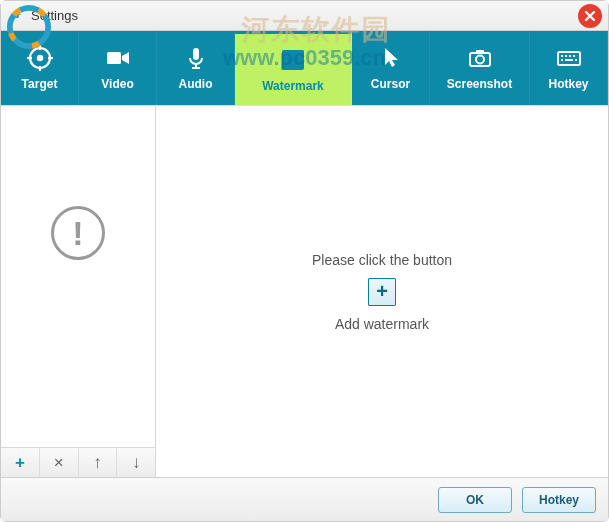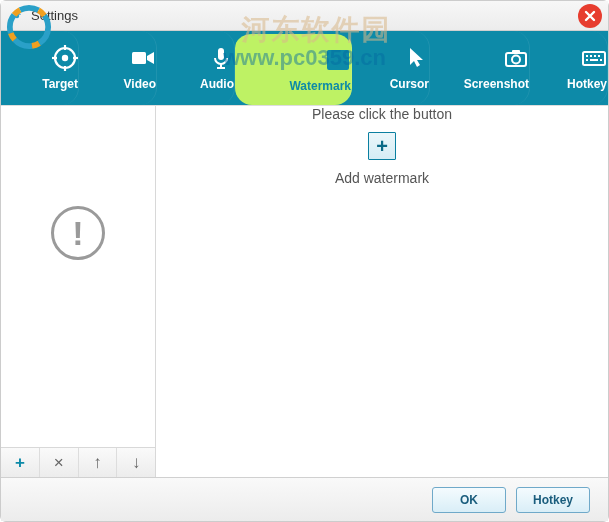--- a/index.html
+++ b/index.html
@@ -13,45 +13,45 @@
 .close-btn { position: absolute; right: 6px; top: 3px; width: 24px; height: 24px; border-radius: 50%; background: #e73c2e; display: flex; align-items: center; justify-content: center; cursor: pointer; }
 .close-btn svg { width: 12px; height: 12px; }
 
 .watermark-bg { position: absolute; top: 10px; left: 0; right: 0; text-align: center; pointer-events: none; z-index: 5; }
 .watermark-bg .zh { font-size: 28px; font-weight: bold; color: #d9b88a; opacity: 0.55; letter-spacing: 2px; padding-left: 24px; }
 .watermark-bg .url { font-size: 22px; font-weight: bold; color: #0369a1; opacity: 0.45; margin-top: -4px; }
 .watermark-logo { position: absolute; top: 2px; left: 4px; width: 48px; height: 48px; z-index: 6; pointer-events: none; display:flex; align-items:center; justify-content:center;}
 .watermark-logo svg{width:46px;height:46px;}
 
 .tabbar { height: 74px; background: #0d8aa8; display: flex; }
-.tab { flex: 1 1 0; display: flex; flex-direction: column; align-items: flex-end; justify-content: center; color: #fff; font-size: 12px; font-weight: 600; cursor: pointer; border-right: 1px solid rgba(255,255,255,0.08); gap: 6px; border-radius: 17px; }
+.tab { flex: 1 1 0; display: flex; flex-direction: column; align-items: center; justify-content: center; color: #fff; font-size: 12px; font-weight: 600; cursor: pointer; border-right: 1px solid rgba(255,255,255,0.08); gap: 6px; }
 .tab.narrow { flex: 0 0 78px; }
 .tab.wide { flex: 0 0 100px; }
 .tab.active { background: #bef264; color: #0d8aa8; border-top: 3px solid #0d8aa8; }
 .tab .ticon { width: 26px; height: 26px; }
 .tab.active .ticon path, .tab.active .ticon rect, .tab.active .ticon circle, .tab.active .ticon line, .tab.active .ticon polygon, .tab.active .ticon polyline { stroke: #0d8aa8 !important; fill: #0d8aa8 !important; }
 
 .body { flex: 1; display: flex; border-top: 1px solid #ddd; }
 
 .sidebar { width: 155px; border-right: 1px solid #d8d8d8; display: flex; flex-direction: column; background: #fff; }
 .sidebar-list { flex: 1; display: flex; flex-direction: column; align-items: center; padding-top: 100px; }
 .no-icon { width: 54px; height: 54px; border: 3px solid #9a9a9a; border-radius: 50%; display: flex; align-items: center; justify-content: center; margin-bottom: 18px; }
 .no-icon .bang { font-size: 34px; color: #9a9a9a; font-weight: bold; line-height: 1; }
 .no-text { font-size: 14px; color: #555; }
 .sidebar-toolbar { height: 30px; border-top: 1px solid #d8d8d8; background: linear-gradient(#fafafa,#ececec); display: flex; }
 .sbtn { flex: 1; display: flex; align-items: center; justify-content: center; color: #666; font-size: 17px; cursor: pointer; border-right: 1px solid #ddd; }
 .sbtn.add { color: #0d8aa8; font-weight: bold; }
 .sbtn:last-child { border-right: none; }
 
-.main { flex: 1; display: flex; flex-direction: column; align-items: center; justify-content: flex-start; gap: 10px; }
+.main { flex: 1; display: flex; flex-direction: column; align-items: center; justify-content: center; gap: 10px; }
 .main .line1 { font-size: 14px; color: #555; }
 .add-btn { width: 28px; height: 28px; border: 1px solid #0a7fa0; background: linear-gradient(#eaf6fa,#d5edf5); display: flex; align-items: center; justify-content: center; font-size: 20px; font-weight: bold; color: #0a6a87; cursor: pointer; border-radius: 1px; }
 .main .line2 { font-size: 14px; color: #555; }
 
-.footer { height: 44px; border-top: 1px solid #d0d0d0; background: linear-gradient(#f9f9f9,#ececec); display: flex; align-items: center; justify-content: flex-end; padding: 0 18px; gap: 10px; }
+.footer { height: 44px; border-top: 1px solid #d0d0d0; background: linear-gradient(#f9f9f9,#ececec); display: flex; align-items: center; justify-content: flex-end; padding: 0 12px; gap: 10px; }
 .btn { min-width: 74px; height: 26px; border: 1px solid #6fa9c9; border-radius: 3px; background: linear-gradient(#f4fbfe,#d9eef7); color: #1a5d7d; font-size: 12px; font-weight: 600; display: flex; align-items: center; justify-content: center; cursor: pointer; }
 </style>
 </head>
 <body>
 
 <div class="window">
 
   <div class="watermark-logo">
     <svg viewBox="0 0 48 48">
         <circle cx="24" cy="24" r="20" fill="none" stroke="#2aa0c8" stroke-width="6" stroke-dasharray="20 8"></circle>

